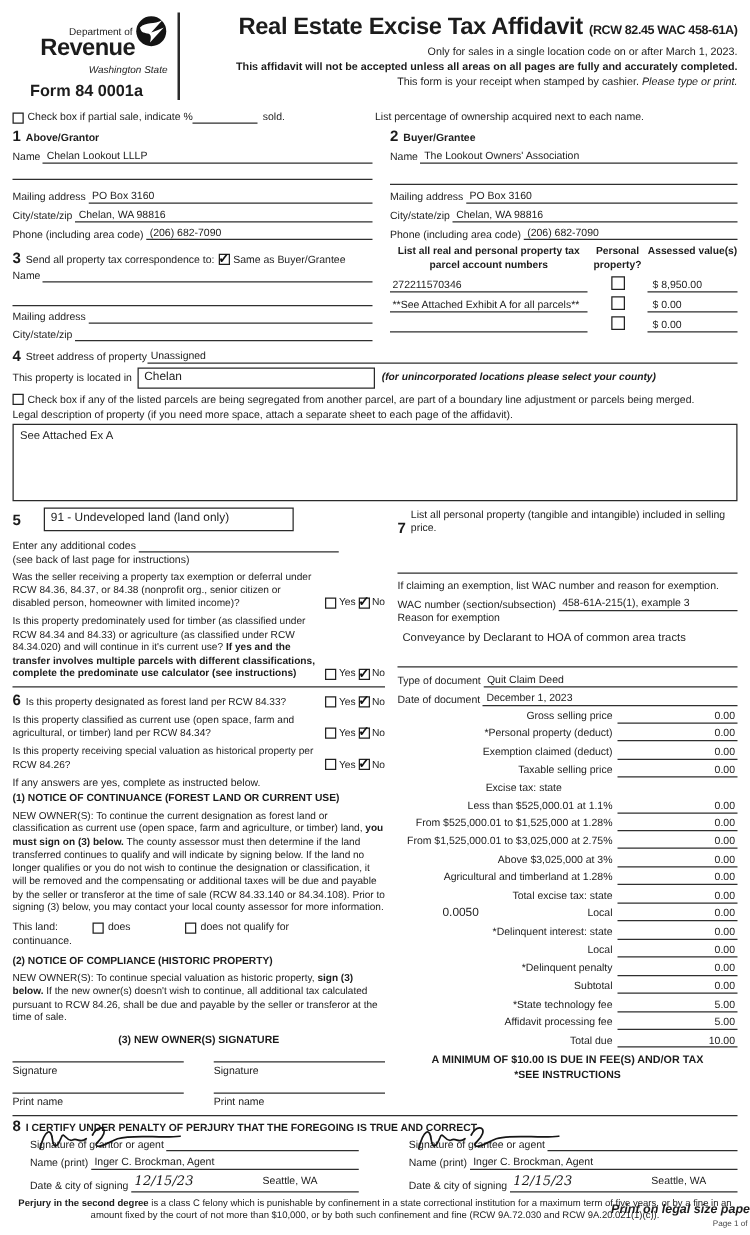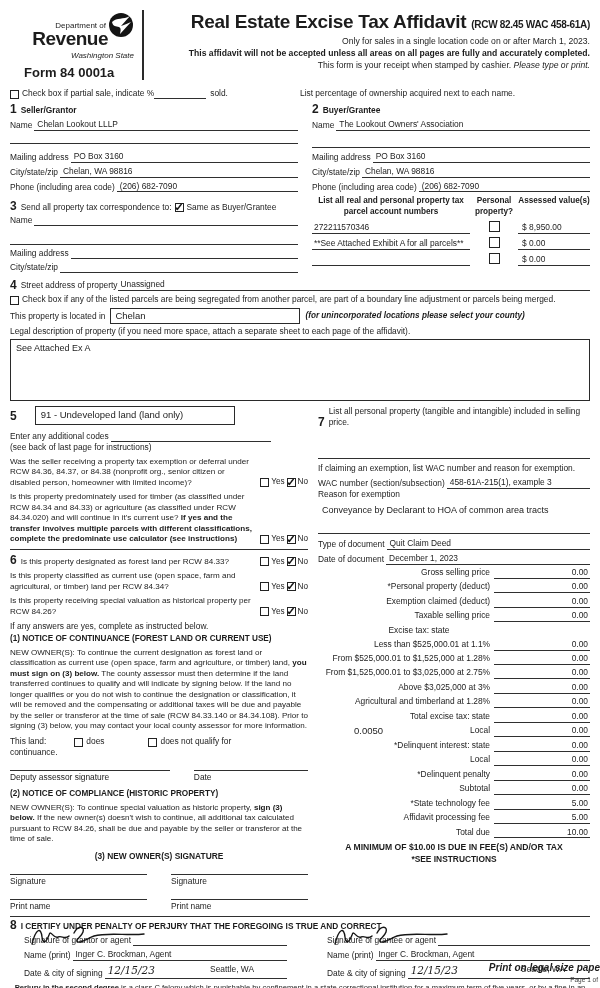--- a/index.html
+++ b/index.html
@@ -122,21 +122,21 @@
     <span class="cb"></span>
     <span>Check box if partial sale, indicate %</span>
     <span class="fill" style="flex:none;width:52px;"></span>
     <span style="margin-left:4px;">sold.</span>
     <span style="flex:1"></span>
     <span style="width:290px;">List percentage of ownership acquired next to each name.</span>
   </div>
 
   <div class="bandA" style="margin-top:4px;">
     <div class="colL">
-      <div><span class="secnum">1</span><span class="sechead">Seller/Grantor</span></div>
+      <div><span class="secnum">1</span><span class="sechead">Above/Grantor</span></div>
       <div class="frow">
           <span class="flabel">Name</span>
           <span class="fill">Chelan Lookout LLLP</span>
         </div>
       <div class="frow">
           <span class="fill"></span>
         </div>
       <div class="gap4"></div>
       <div class="frow">
           <span class="flabel">Mailing address</span>
@@ -222,28 +222,28 @@
       </div>
     </div>
   </div>
 
   <div class="bandB">
     <div class="row">
       <span class="secnum">4</span>
       <span>Street address of property</span>
       <span class="fill">Unassigned</span>
     </div>
-    <div class="row" style="margin-top:3px;">
-      <span class="cb"></span>
-      <span>Check box if any of the listed parcels are being segregated from another parcel, are part of a boundary line adjustment or parcels being merged.</span>
-    </div>
     <div class="row" style="margin-top:3px; align-items:center;">
       <span>This property is located in</span>
       <span class="county-box">Chelan</span>
       <span class="it b" style="font-size:8.2px;">(for unincorporated locations please select your county)</span>
+    </div>
+    <div class="row" style="margin-top:3px;">
+      <span class="cb"></span>
+      <span>Check box if any of the listed parcels are being segregated from another parcel, are part of a boundary line adjustment or parcels being merged.</span>
     </div>
     <div style="margin-top:2px;">Legal description of property (if you need more space, attach a separate sheet to each page of the affidavit).</div>
     <div class="legal-box">See Attached Ex A</div>
   </div>
 
   <div class="bandC">
     <div class="c-left">
       <div class="row" style="align-items:center;">
         <span class="secnum" style="margin-right:18px;">5</span>
         <span class="landuse-box">91 - Undeveloped land (land only)</span>
@@ -309,24 +309,20 @@
 
       <div class="row" style="margin-top:5px;">
         <span>This land:</span>
         <span class="cb" style="margin-left:28px;"></span>
           <span>does</span>
         <span class="cb" style="margin-left:44px;"></span>
           <span>does not qualify for</span>
       </div>
       <div>continuance.</div>
 
-      <div class="sig2">
-        <div style="flex:1.4;"><span>Deputy assessor signature</span></div>
-        <div><span>Date</span></div>
-      </div>
 
       <div class="b" style="margin-top:6px; font-size:8.2px;">(2) NOTICE OF COMPLIANCE (HISTORIC PROPERTY)</div>
       <div class="notice"><span>NEW OWNER(S): To continue special valuation as historic property,</span> <span class="b">sign (3) below.</span> <span>If the new owner(s) doesn't wish to continue, all additional tax calculated pursuant to RCW 84.26, shall be due and payable by the seller or transferor at the time of sale.</span></div>
 
       <div class="b" style="text-align:center; margin-top:6px;">(3) NEW OWNER(S) SIGNATURE</div>
       <div class="sig2">
         <div><span>Signature</span></div>
         <div><span>Signature</span></div>
       </div>
       <div class="sig2">

